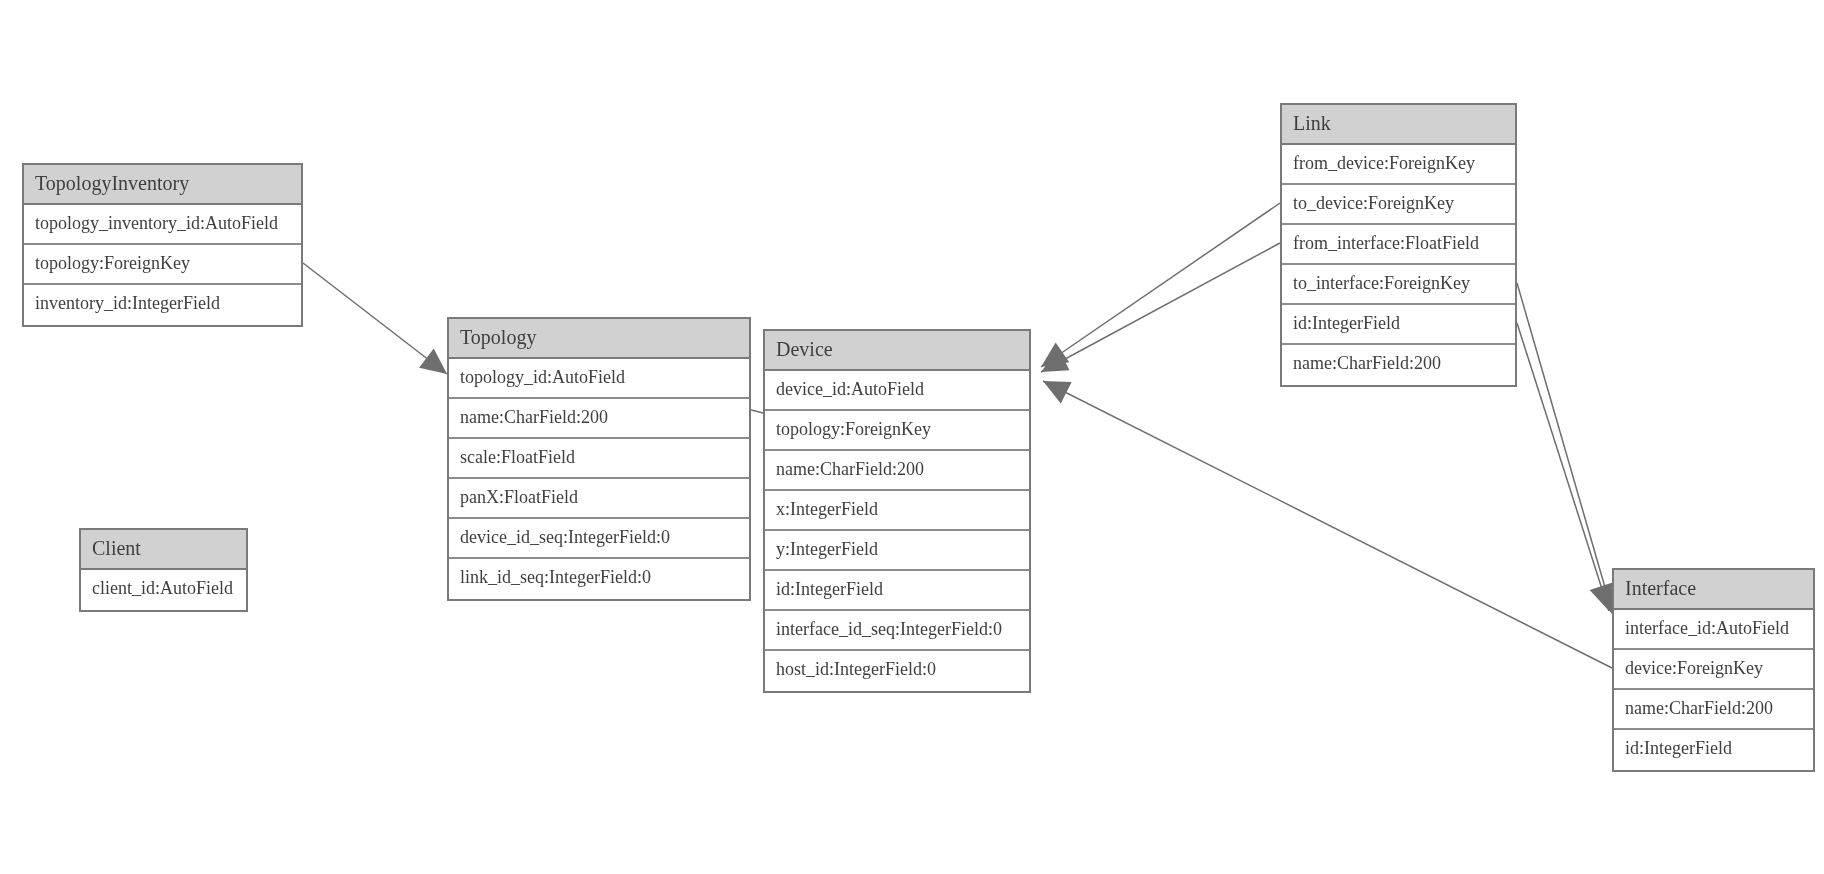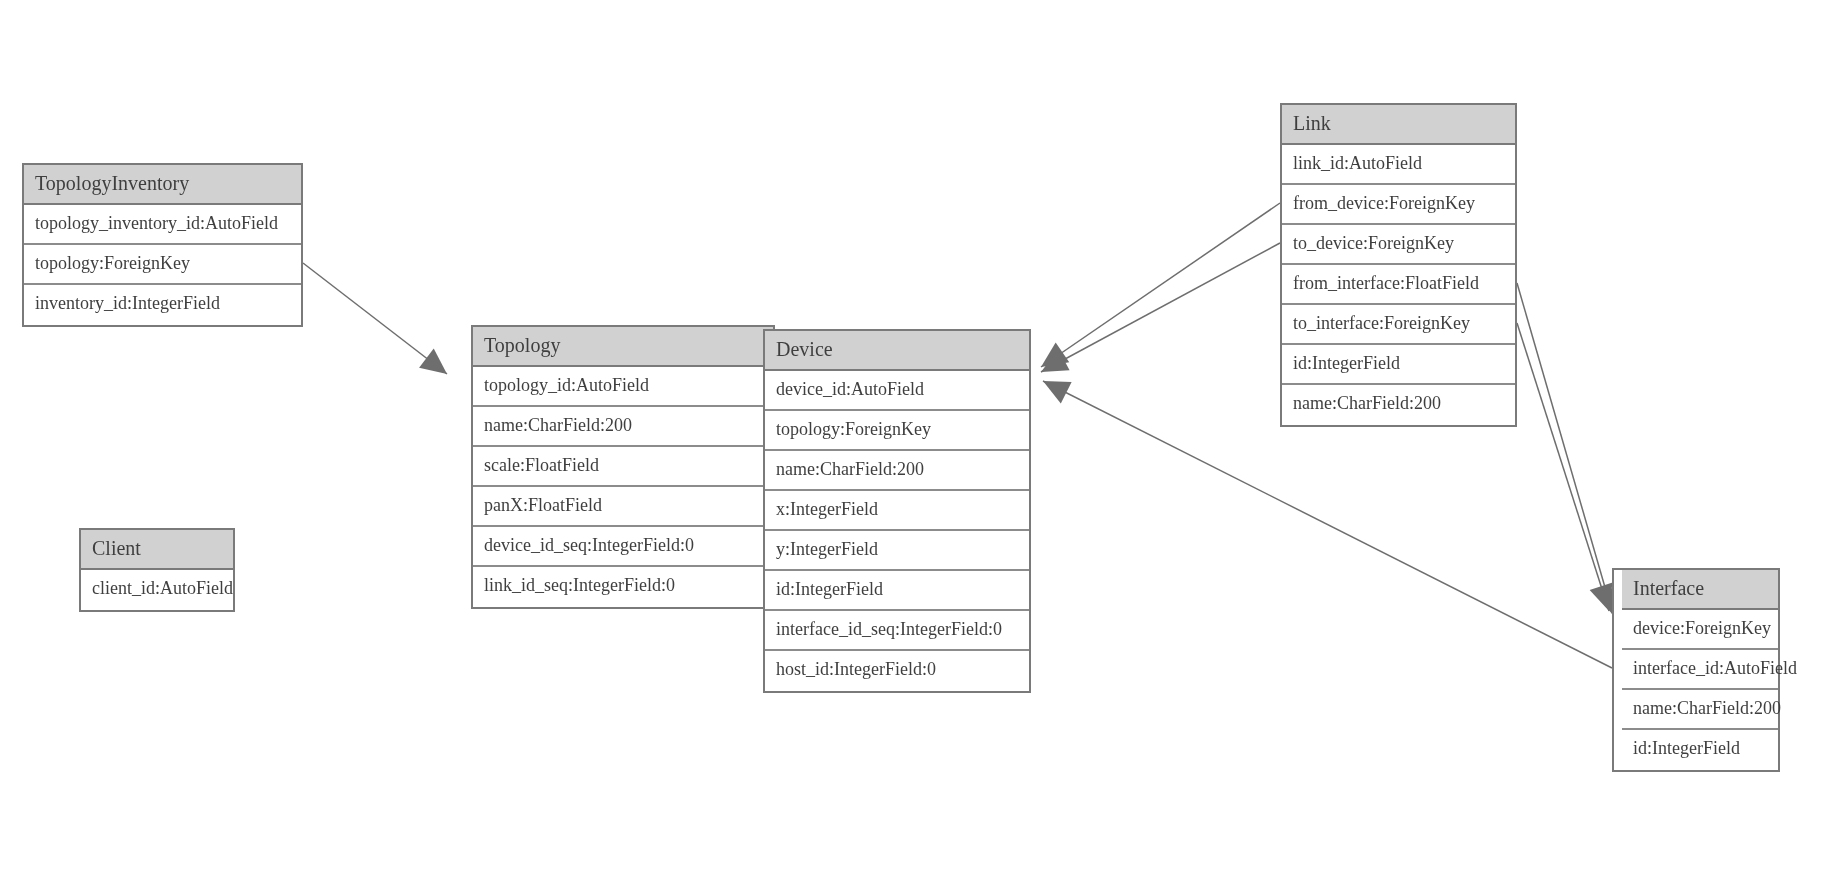--- a/index.html
+++ b/index.html
@@ -82,55 +82,54 @@
       <line x1="1517" y1="323" x2="1609" y2="611" class="edge-line"></line>
       <polygon points="1609,611 1612.5192451810715,582.5814336505955 1589.6573817491483,589.8845289135709" class="edge-arrowhead"></polygon>
     </svg>
   <div id="entities">
       <div class="entity" style="left: 22px; top: 163px; width: 281px;">
         <div class="entity-header">TopologyInventory</div>
         <div class="entity-row">topology_inventory_id:AutoField</div>
         <div class="entity-row">topology:ForeignKey</div>
         <div class="entity-row">inventory_id:IntegerField</div>
       </div>
-      <div class="entity" style="left: 471px; top: 317px; width: 304px; margin-top: 8px;">
+      <div class="entity" style="left: 447px; top: 317px; width: 304px;">
         <div class="entity-header">Topology</div>
         <div class="entity-row">topology_id:AutoField</div>
         <div class="entity-row">name:CharField:200</div>
         <div class="entity-row">scale:FloatField</div>
         <div class="entity-row">panX:FloatField</div>
         <div class="entity-row">device_id_seq:IntegerField:0</div>
         <div class="entity-row">link_id_seq:IntegerField:0</div>
       </div>
-      <div class="entity" style="left: 79px; top: 528px; width: 156px;">
+      <div class="entity" style="left: 79px; top: 528px; width: 169px;">
         <div class="entity-header">Client</div>
         <div class="entity-row">client_id:AutoField</div>
       </div>
       <div class="entity" style="left: 763px; top: 329px; width: 268px;">
         <div class="entity-header">Device</div>
         <div class="entity-row">device_id:AutoField</div>
         <div class="entity-row">topology:ForeignKey</div>
         <div class="entity-row">name:CharField:200</div>
         <div class="entity-row">x:IntegerField</div>
         <div class="entity-row">y:IntegerField</div>
         <div class="entity-row">id:IntegerField</div>
         <div class="entity-row">interface_id_seq:IntegerField:0</div>
         <div class="entity-row">host_id:IntegerField:0</div>
       </div>
       <div class="entity" style="left: 1280px; top: 103px; width: 237px;">
         <div class="entity-header">Link</div>
-        <div class="entity-row">link_id:AutoField</div>
         <div class="entity-row">from_device:ForeignKey</div>
         <div class="entity-row">to_device:ForeignKey</div>
         <div class="entity-row">from_interface:FloatField</div>
         <div class="entity-row">to_interface:ForeignKey</div>
         <div class="entity-row">id:IntegerField</div>
         <div class="entity-row">name:CharField:200</div>
       </div>
-      <div class="entity" style="left: 1612px; top: 568px; width: 168px; padding-left: 8px;">
+      <div class="entity" style="left: 1612px; top: 568px; width: 203px;">
         <div class="entity-header">Interface</div>
+        <div class="entity-row">interface_id:AutoField</div>
         <div class="entity-row">device:ForeignKey</div>
-        <div class="entity-row">interface_id:AutoField</div>
         <div class="entity-row">name:CharField:200</div>
         <div class="entity-row">id:IntegerField</div>
       </div>
     </div>
 </div>
 
 </body></html>

